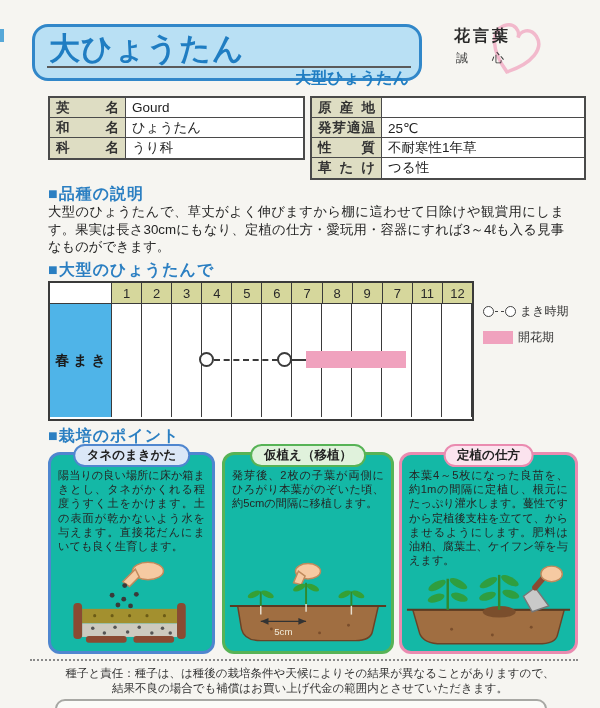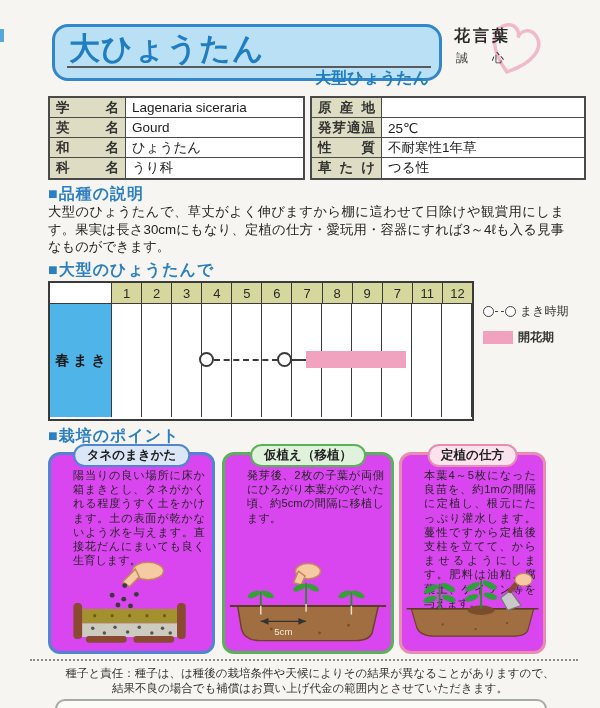--- a/index.html
+++ b/index.html
@@ -5,21 +5,21 @@
   * { margin:0; padding:0; box-sizing:border-box; }
   html,body { width:600px; height:708px; }
   body {
     font-family:"Liberation Sans","DejaVu Sans",sans-serif;
     background:#f6f5f1; color:#222; position:relative; overflow:hidden;
   }
 
   
   .edge-tick { position:absolute; left:0; top:29px; width:4px; height:13px; background:#57a8d8; }
   .title-box {
-    position:absolute; left:52px; top:24px; width:390px; height:57px;
+    position:absolute; left:32px; top:24px; width:390px; height:57px;
     background:#b9e0f4; border:3px solid #3187c9; border-radius:16px;
   }
   .title { position:absolute; left:14px; top:1px; font-size:31px; font-weight:bold; color:#1f7dc2; letter-spacing:1px; }
   .title-rule { position:absolute; left:12px; right:8px; top:39px; height:2px; background:#5a5a5a; }
   .subtitle { position:absolute; right:10px; top:41px; font-size:16px; font-weight:bold; color:#1f7dc2; }
 
   .flower { position:absolute; left:448px; top:18px; width:115px; height:66px; }
   .heart-svg { position:absolute; left:32px; top:-3px; }
   .flower-label { position:absolute; left:6px; top:8px; font-size:16px; font-weight:bold; color:#2a2a2a; letter-spacing:3px; }
   .flower-value { position:absolute; left:8px; top:32px; font-size:12px; font-weight:normal; color:#3a3a3a; letter-spacing:6px; }
@@ -67,28 +67,28 @@
   .marks { position:absolute; left:0; top:0; right:0; bottom:0; }
   .sow-circle { position:absolute; top:48px; width:15px; height:15px; border:2px solid #3a3a3a; border-radius:50%; background:#fff; }
   .sow-dash { position:absolute; top:55px; border-top:2px dashed #3a3a3a; }
   .sow-link { position:absolute; top:55px; border-top:2px solid #3a3a3a; }
   .flower-bar { position:absolute; top:47px; height:17px; }
 
   .legend-sow { position:absolute; left:483px; top:303px; display:flex; align-items:center; font-size:12px; color:#333; }
   .lgc { width:11px; height:11px; border:1.5px solid #444; border-radius:50%; background:#fff; }
   .lgd { width:9px; border-top:1.5px dashed #444; margin:0 1px; }
   .lg-txt { margin-left:4px; }
-  .legend-flower { position:absolute; left:483px; top:329px; display:flex; align-items:center; font-size:12px; color:#333;font-weight:bold; }
+  .legend-flower { position:absolute; left:483px; top:329px; display:flex; align-items:center; font-size:12px; color:#333; }
   .swatch { width:30px; height:13px; margin-right:5px; }
 
   
-  .panel { position:absolute; top:452px; height:202px; border:3px solid #888; border-radius:12px; background:#d946ef;padding-left:15px; }
+  .panel { position:absolute; top:452px; height:202px; border:3px solid #888; border-radius:12px; background:#14b8a6; }
   .panel.p1 { left:48px;  width:167px; }
   .panel.p2 { left:222px; width:172px; }
-  .panel.p3 { left:399px; width:147px; }
+  .panel.p3 { left:399px; width:179px; }
   .pill {
     position:absolute; top:-11px; left:50%; transform:translateX(-50%);
     padding:1px 12px; border:2.5px solid #888; border-radius:12px; background:#fff;
     font-size:12.5px; font-weight:bold; color:#222; white-space:nowrap;
   }
   .panel-text { margin:13px 7px 0; font-size:11.2px; line-height:14.2px; text-align:justify; color:#252525; }
   .panel-illus { position:absolute; bottom:3px; left:3px; right:3px; height:88px; }
   .panel-illus svg { width:100%; height:100%; }
 
   .dotted-line { position:absolute; left:30px; top:659px; width:548px; border-top:2px dotted #8a8a8a; }
@@ -118,26 +118,20 @@
     <svg class="heart-svg" width="68" height="70" viewBox="0 0 68 70">
       <g transform="rotate(18 34 35)">
         <path d="M34 58 C 12 42 6 24 17 15 C 26 8 34 15 34 22 C 34 15 42 8 51 15 C 62 24 56 42 34 58 Z" fill="none" stroke="#f2b9cc" stroke-width="3.5"></path>
       </g>
     </svg>
     <div class="flower-label">花言葉</div>
     <div class="flower-value">誠　心</div>
   </div>
 
   <div class="info left">
-    <div class="irow">
-      <div class="ilabel">
-          <span class="jlbl">学名</span>
-        </div>
-      <div class="ival">Lagenaria siceraria</div>
-    </div>
     <div class="irow">
       <div class="ilabel">
           <span class="jlbl">英名</span>
         </div>
       <div class="ival">Gourd</div>
     </div>
     <div class="irow">
       <div class="ilabel">
           <span class="jlbl">和名</span>
         </div>

